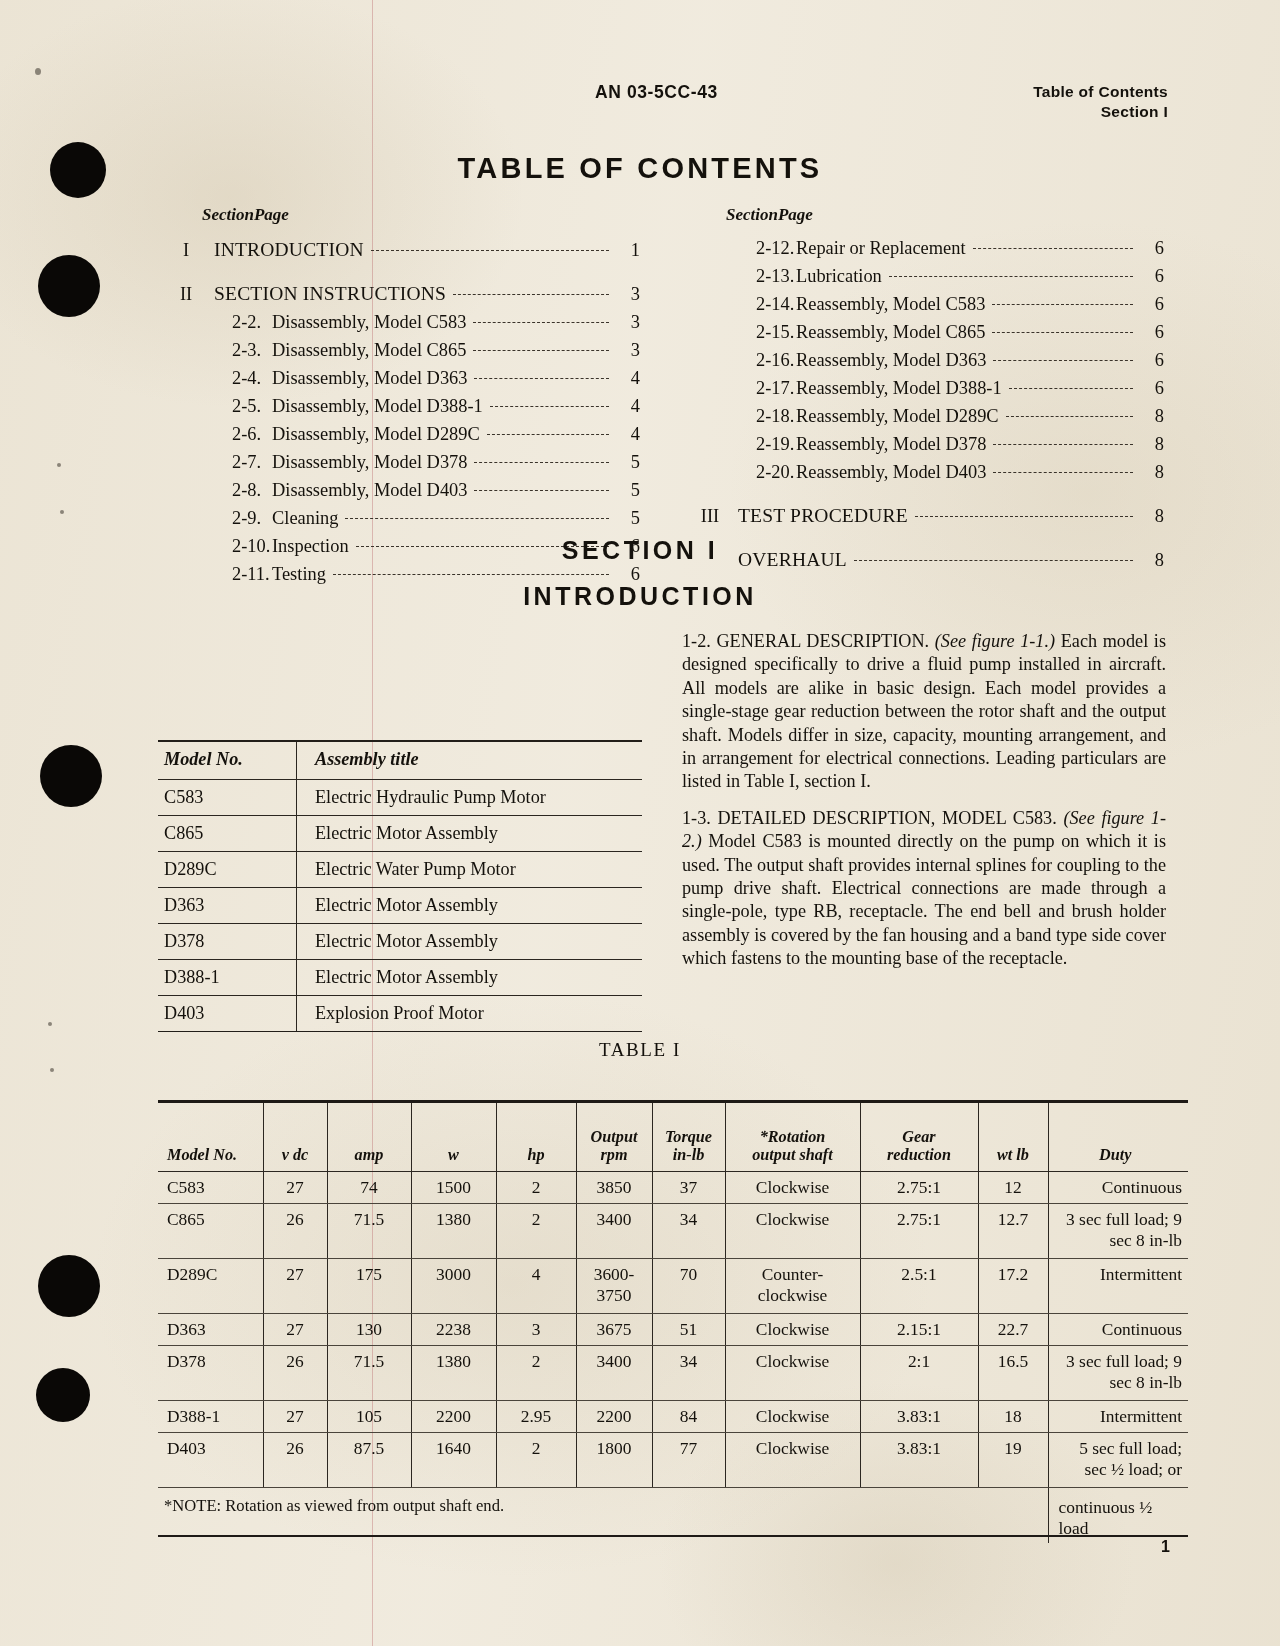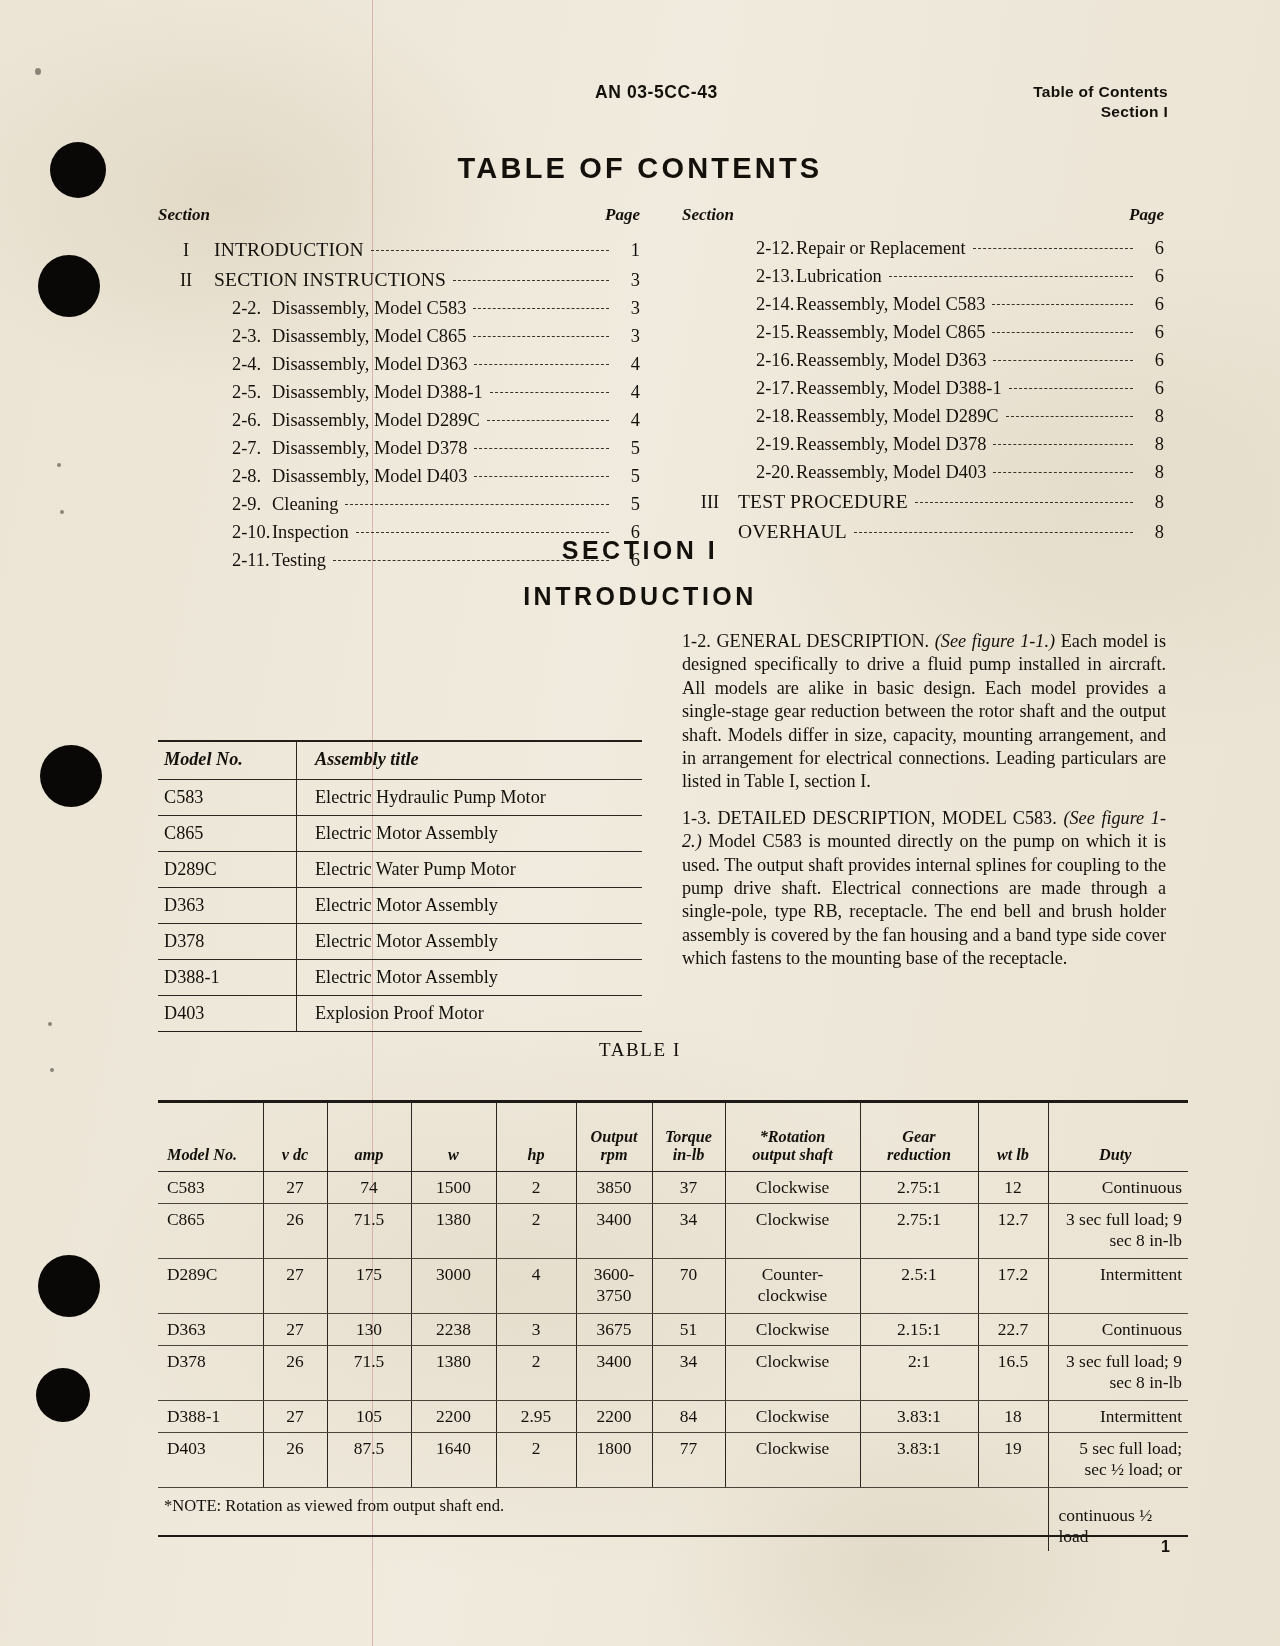--- a/index.html
+++ b/index.html
@@ -81,33 +81,33 @@
   .toc-col {
     position: absolute;
     top: 205px;
     font-size: 18.4px;
   }
   .toc-col.left  { left: 158px; width: 482px; }
   .toc-col.right { left: 682px; width: 482px; }
 
   .toc-head {
     display: flex;
-    justify-content: space-between;
     font-style: italic;
     font-weight: bold;
     font-size: 17px;
     margin-bottom: 10px;
+    margin-left: 44px;
   }
   .toc-row {
     display: flex;
     align-items: baseline;
     line-height: 1.52;
     white-space: nowrap;
   }
-  .toc-row.gap { }
+  .toc-row.gap { margin-top: 14px; }
   .sec-num {
     width: 56px;
     text-align: center;
     flex: 0 0 auto;
     font-size: 18.4px;
   }
   .sec-num.blank { visibility: hidden; }
   .item-num {
     width: 58px;
     flex: 0 0 auto;
@@ -239,21 +239,21 @@
   table.t1 tr.note td {
     border-bottom: none;
     border-right: none;
     text-align: left;
     padding-top: 8px;
     font-size: 16.6px;
   }
   table.t1 tr.note td.duty {
     border-left: 1.3px solid #2c2721;
     font-size: 17.4px;
-    padding-top: 17px;
+    padding-top: 9px;
   }
   .t1-bottom {
     position: absolute;
     left: 158px;
     width: 1030px;
     height: 0;
     border-top: 2.6px solid #1e1a16;
     top: 1458px;
   }
   .pageno {

